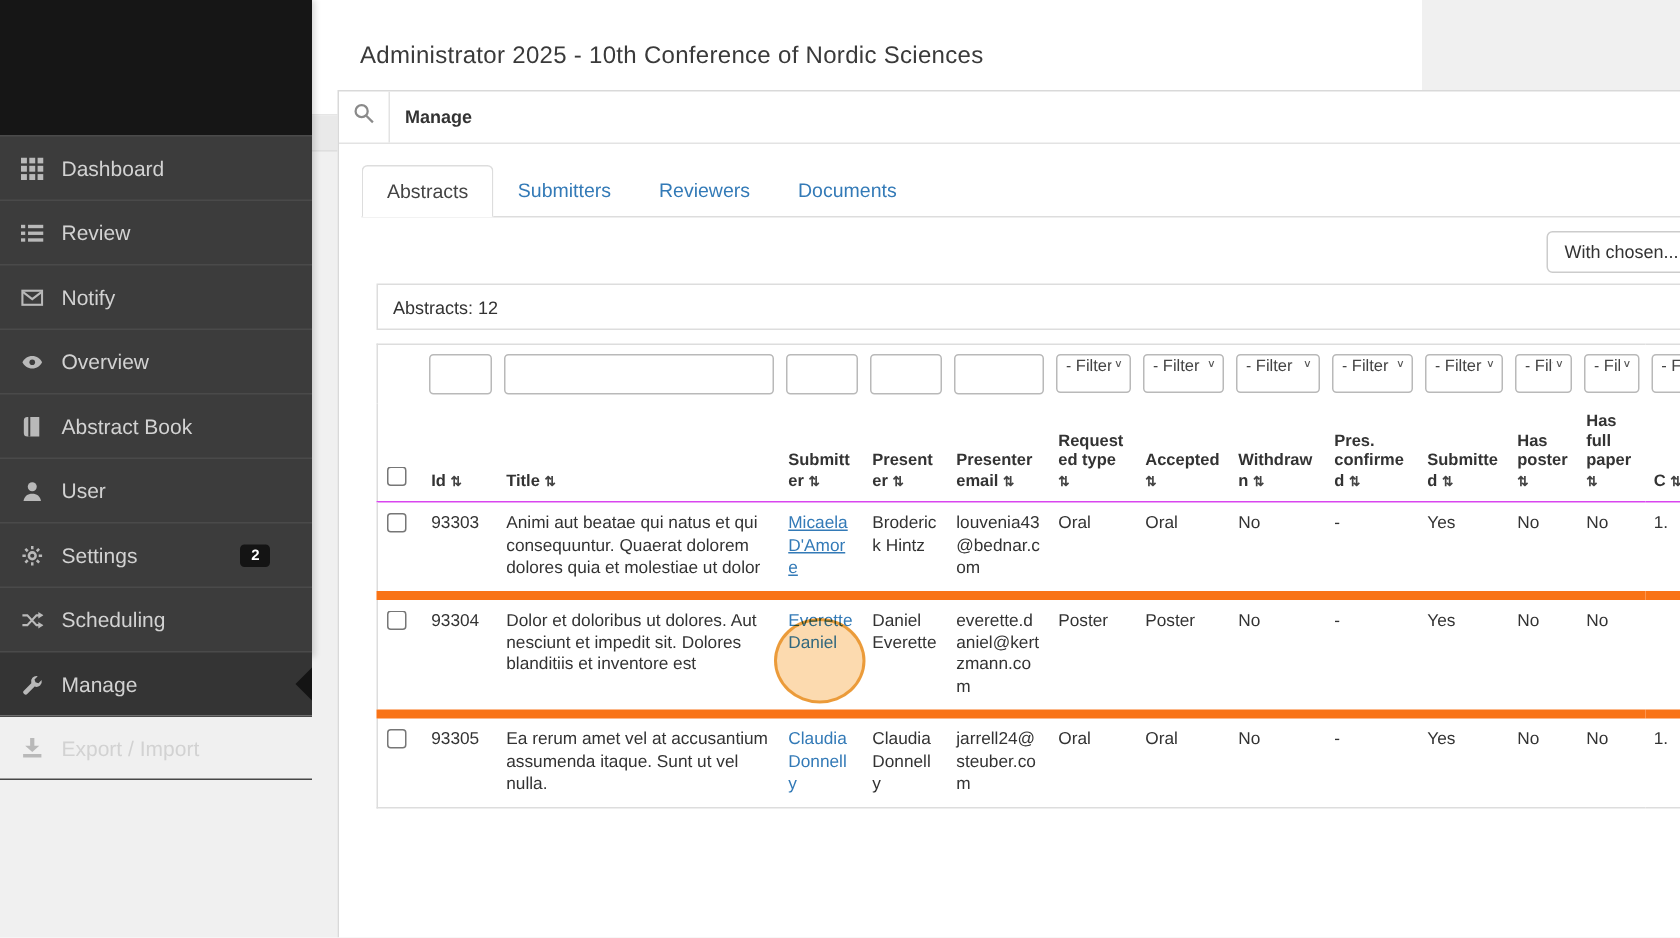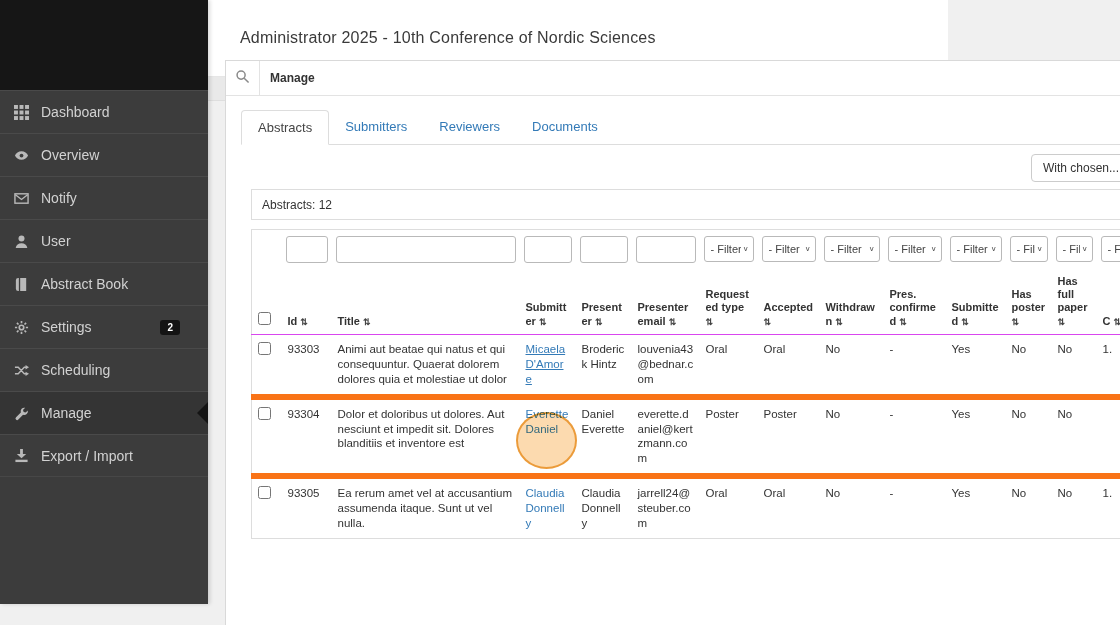--- a/index.html
+++ b/index.html
@@ -1,21 +1,21 @@
 <!DOCTYPE html>
 <html><head>
 <meta charset="utf-8">
 <style>
   * { margin:0; padding:0; box-sizing:border-box; }
   html,body { width:1120px; height:625px; overflow:hidden; }
   body { font-family:"Liberation Sans", sans-serif; background:#f0f0f0; }
   .screen { position:relative; width:1120px; height:625px; overflow:hidden; background:#f0f0f0; }
 
   
-  .sidebar { position:absolute; left:0; top:0; width:208px; height:604px; background:#3c3c3c; z-index:5; box-shadow:2px 0 4px rgba(0,0,0,.15); }
+  .sidebar { position:absolute; left:0; top:0; width:208px; height:438px; background:#3c3c3c; z-index:5; box-shadow:2px 0 4px rgba(0,0,0,.15); }
   .logo-area { height:90px; background:#161616; }
   .nav-item { position:relative; display:flex; align-items:center; height:43px; padding:0 14px; border-top:1px solid #4a4a4a; color:#d2d2d2; font-size:14px; cursor:pointer; }
   .nav-item:last-child { border-bottom:1px solid #474747; }
   .nav-item.active { background:#343434; }
   .nav-icon { width:15px; height:15px; margin-right:12px; display:inline-flex; align-items:center; justify-content:center; flex:0 0 15px; }
   .nav-label { flex:1; white-space:nowrap; }
   .nav-badge { background:#141414; color:#fff; font-size:10px; font-weight:bold; padding:2px 7px; border-radius:3px; margin-right:14px; }
   .active-arrow { position:absolute; right:0; top:50%; transform:translateY(-50%); width:0; height:0;
       border-top:11px solid transparent; border-bottom:11px solid transparent; border-right:11px solid #141414; }
 
@@ -48,21 +48,21 @@
   table.grid { margin-left:10px; border-collapse:collapse; table-layout:fixed; width:932px; background:#fff; border:1px solid #ddd; }
   .grid td, .grid th { text-align:left; overflow-wrap:anywhere; word-wrap:break-word; }
   .grid th { font-size:11px; font-weight:bold; color:#333; vertical-align:bottom; padding:6px; line-height:1.2; cursor:pointer; }
   .grid td { font-size:11.5px; color:#333; vertical-align:top; padding:7px 6px; line-height:1.3; }
   .grid .header-row th { border-bottom:1px solid #d946ef; }
   .grid tbody tr + tr td { border-top:6px solid #f97316; }
   .sort { font-size:9px; color:#444; white-space:nowrap; }
   .col-cb { text-align:left; }
   .filter-row td { padding:6px 4px; }
   .filter-input { width:100%; height:27px; border:1px solid #b9b9b9; border-radius:3px; padding:2px 5px; font-size:11px; font-family:"Liberation Sans", sans-serif; background:#fff; }
-  .filter-select { height:26px; border:1px solid #b9b9b9; border-radius:3px; background:#fff; display:flex; align-items:center; padding:0 4px 0 6px; font-size:11px; color:#444; cursor:pointer; }
+  .filter-select { height:26px; border:1px solid #b9b9b9; border-radius:3px; background:#fff; display:flex; padding:0 4px 0 6px; font-size:11px; color:#444; cursor:pointer; }
   .fs-label { flex:1; overflow:hidden; white-space:nowrap; }
   .fs-caret { font-size:8px; color:#555; margin-left:2px; transform:scaleY(.85); }
   .submitter-link { color:#337ab7; text-decoration:none; }
   tbody tr:first-child .submitter-link { text-decoration:underline; }
   input[type=checkbox] { width:13px; height:13px; }
 
   
   .click-highlight { position:absolute; left:516px; top:412px; width:61px; height:57px; border-radius:50%;
       background:rgba(247,168,65,.42); border:2px solid rgba(233,144,38,.85); mix-blend-mode:multiply; z-index:20; pointer-events:none; }
 </style>
@@ -87,63 +87,78 @@
                 <rect x="11.8" y="5.9" width="4.2" height="4.2"></rect>
                 <rect x="0" y="11.8" width="4.2" height="4.2"></rect>
                 <rect x="5.9" y="11.8" width="4.2" height="4.2"></rect>
                 <rect x="11.8" y="11.8" width="4.2" height="4.2"></rect>
               </g>
             </svg>
         </span>
         <span class="nav-label">Dashboard</span>
       </div>
 
-
-      <div class="nav-item">
-        <span class="nav-icon">
-          <svg width="15" height="15" viewBox="0 0 16 16">
-              <path d="M8 3.5C4.8 3.5 2.2 5.4 1 8c1.2 2.6 3.8 4.5 7 4.5s5.8-1.9 7-4.5c-1.2-2.6-3.8-4.5-7-4.5z" fill="#b9b9b9"></path>
-              <circle cx="8" cy="8" r="2" fill="#3c3c3c"></circle>
-            </svg>
-        </span>
-        <span class="nav-label">Overview</span>
+      <div class="nav-item">
+        <span class="nav-icon">
+          <svg width="15" height="15" viewBox="0 0 16 16">
+              <g fill="#b9b9b9">
+                <rect x="0" y="2" width="3" height="2.4"></rect>
+                <rect x="5" y="2" width="11" height="2.4"></rect>
+                <rect x="0" y="6.8" width="3" height="2.4"></rect>
+                <rect x="5" y="6.8" width="11" height="2.4"></rect>
+                <rect x="0" y="11.6" width="3" height="2.4"></rect>
+                <rect x="5" y="11.6" width="11" height="2.4"></rect>
+              </g>
+            </svg>
+        </span>
+        <span class="nav-label">Review</span>
       </div>
 
       <div class="nav-item">
         <span class="nav-icon">
           <svg width="15" height="15" viewBox="0 0 16 16">
               <g fill="none" stroke="#b9b9b9" stroke-width="1.5">
                 <rect x="1" y="3" width="14" height="10"></rect>
                 <path d="M1.5 4l6.5 5 6.5-5"></path>
               </g>
             </svg>
         </span>
         <span class="nav-label">Notify</span>
       </div>
 
       <div class="nav-item">
         <span class="nav-icon">
           <svg width="15" height="15" viewBox="0 0 16 16">
+              <path d="M8 3.5C4.8 3.5 2.2 5.4 1 8c1.2 2.6 3.8 4.5 7 4.5s5.8-1.9 7-4.5c-1.2-2.6-3.8-4.5-7-4.5z" fill="#b9b9b9"></path>
+              <circle cx="8" cy="8" r="2" fill="#3c3c3c"></circle>
+            </svg>
+        </span>
+        <span class="nav-label">Overview</span>
+      </div>
+
+      <div class="nav-item">
+        <span class="nav-icon">
+          <svg width="15" height="15" viewBox="0 0 16 16">
+              <path fill="#b9b9b9" d="M4.5 1H13v14H4.5A2.5 2.5 0 012 12.5v-9A2.5 2.5 0 014.5 1z"></path>
+              <rect x="5.2" y="1" width="1.4" height="14" fill="#3c3c3c"></rect>
+            </svg>
+        </span>
+        <span class="nav-label">Abstract Book</span>
+      </div>
+
+      <div class="nav-item">
+        <span class="nav-icon">
+          <svg width="15" height="15" viewBox="0 0 16 16">
               <g fill="#b9b9b9">
                 <circle cx="8" cy="4.8" r="3.2"></circle>
                 <path d="M1.8 15c.4-3.4 3-5.2 6.2-5.2s5.8 1.8 6.2 5.2z"></path>
               </g>
             </svg>
         </span>
         <span class="nav-label">User</span>
-      </div>
-
-      <div class="nav-item">
-        <span class="nav-icon">
-          <svg width="15" height="15" viewBox="0 0 16 16">
-              <path fill="#b9b9b9" d="M4.5 1H13v14H4.5A2.5 2.5 0 012 12.5v-9A2.5 2.5 0 014.5 1z"></path>
-              <rect x="5.2" y="1" width="1.4" height="14" fill="#3c3c3c"></rect>
-            </svg>
-        </span>
-        <span class="nav-label">Abstract Book</span>
       </div>
 
       <div class="nav-item">
         <span class="nav-icon">
           <svg width="15" height="15" viewBox="0 0 16 16">
               <g fill="none" stroke="#b9b9b9" stroke-width="1.8">
                 <circle cx="8" cy="8" r="2.4"></circle>
                 <path d="M8 1v2.4M8 12.6V15M1 8h2.4M12.6 8H15M3.1 3.1l1.7 1.7M11.2 11.2l1.7 1.7M12.9 3.1l-1.7 1.7M4.8 11.2l-1.7 1.7"></path>
               </g>
             </svg>

